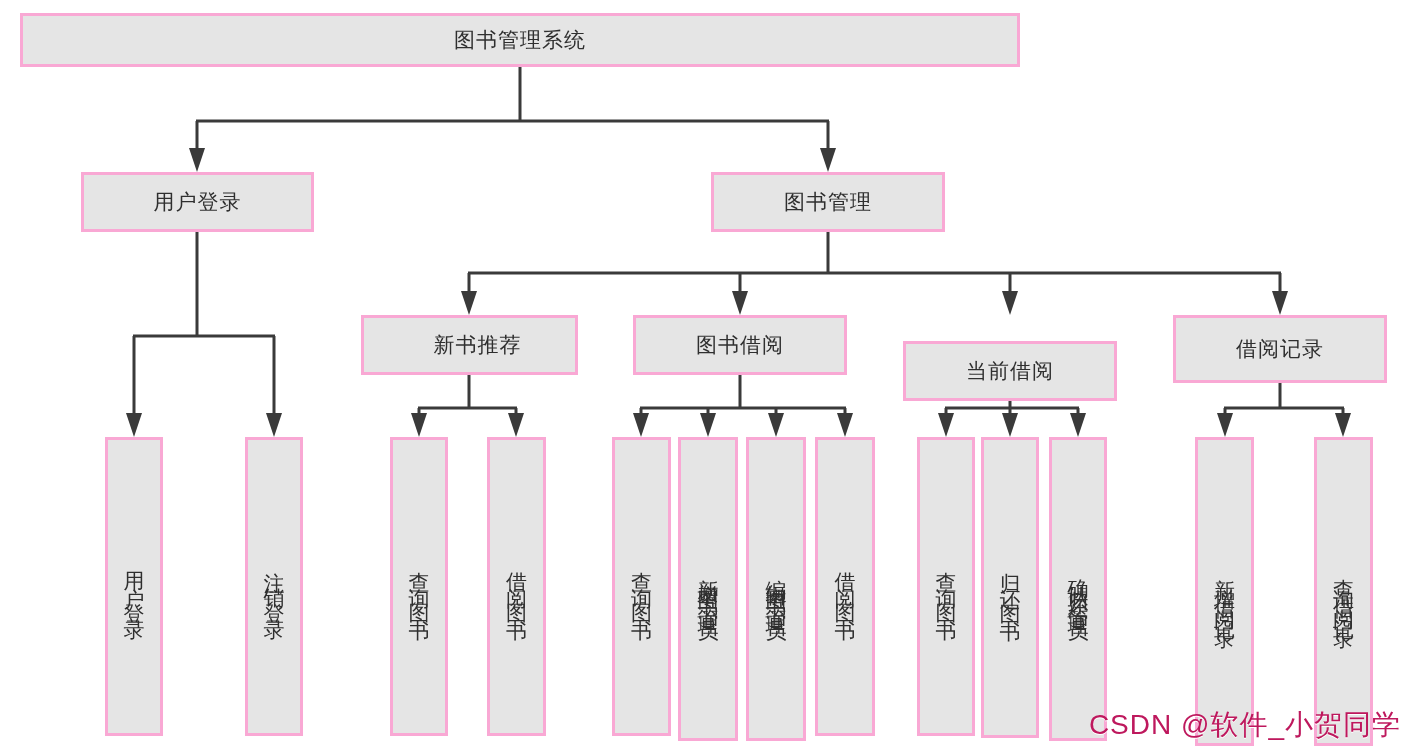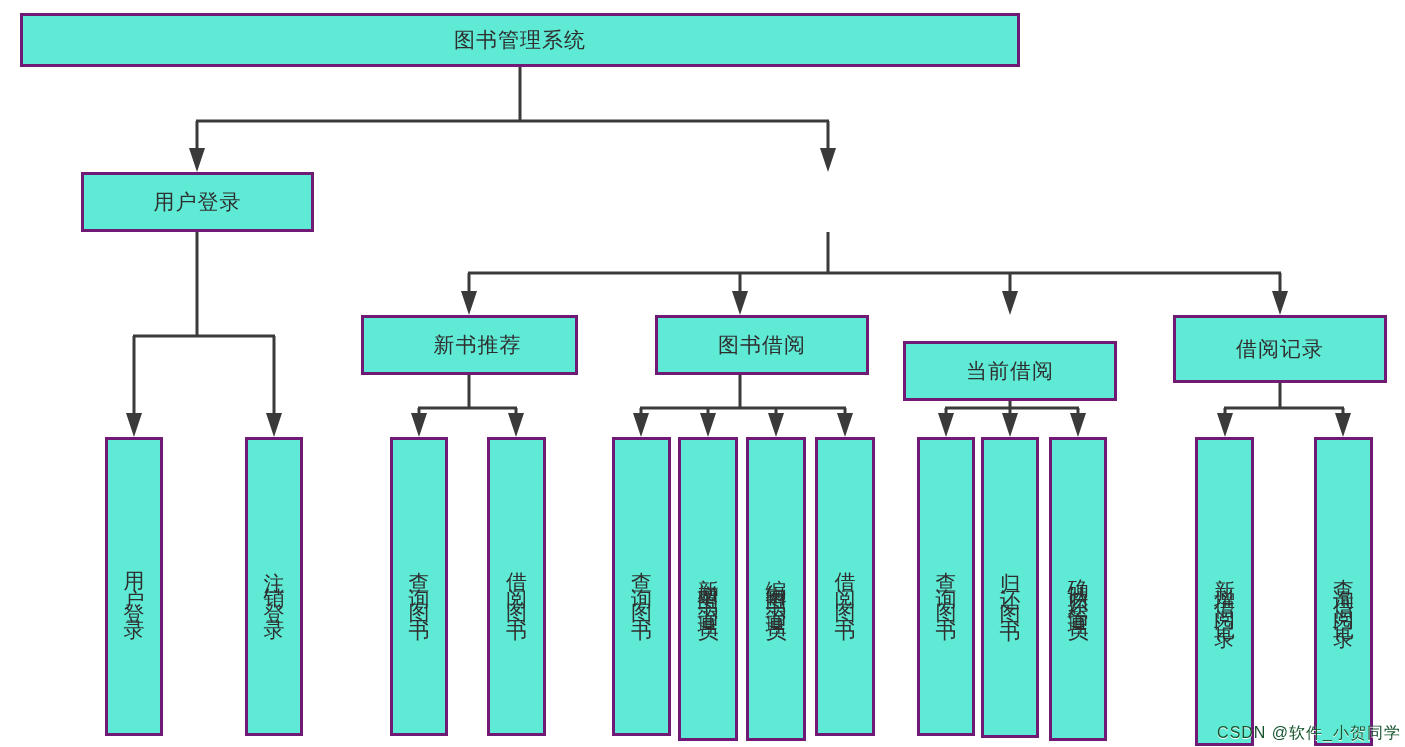--- a/index.html
+++ b/index.html
@@ -10,43 +10,43 @@
     background:#ffffff;
     overflow:hidden;
   }
   .wires{
     position:absolute;left:0;top:0;width:1405px;height:747px;
     pointer-events:none;
   }
   .node{
     position:absolute;
     box-sizing:border-box;
-    background:#5eead4;
-    border:3px solid #701a75;
+    background:#e5e5e5;
+    border:3px solid #f9a8d4;
     display:flex;
     align-items:center;
     justify-content:center;
     color:#2f2f2f;
     font-size:21px;
     letter-spacing:1px;
     z-index:2;
   }
   .leaf span{
     writing-mode:vertical-rl;
     text-orientation:mixed;
     white-space:nowrap;
     font-size:21px;
     color:#2f2f2f;
   }
   .watermark{
     position:absolute;
     right:4px;
     bottom:3px;
-    font-size:16px;
-    color:#14532d;
+    font-size:28px;
+    color:#be185d;
     letter-spacing:1px;
     z-index:5;
     text-shadow:0 1px 0 #ffffff;
   }
 </style>
 </head>
 <body>
 
 <div class="canvas">
 
@@ -93,23 +93,24 @@
       <polygon points="1070,413 1086,413 1078,437"></polygon>
 
       <polygon points="1217,413 1233,413 1225,437"></polygon>
       <polygon points="1335,413 1351,413 1343,437"></polygon>
     </g>
   </svg>
 
   <div class="node" style="left:20px;top:13px;width:1000px;height:54px;">图书管理系统</div>
 
   <div class="node" style="left:81px;top:172px;width:233px;height:60px;">用户登录</div>
+  <div class="node" style="left:711px;top:172px;width:234px;height:60px;">图书管理</div>
 
   <div class="node" style="left:361px;top:315px;width:217px;height:60px;padding-left:16px;">新书推荐</div>
-  <div class="node" style="left:633px;top:315px;width:214px;height:60px;margin-left:22px;">图书借阅</div>
+  <div class="node" style="left:633px;top:315px;width:214px;height:60px;">图书借阅</div>
   <div class="node" style="left:903px;top:315px;width:214px;height:60px;margin-top:26px;">当前借阅</div>
   <div class="node" style="left:1173px;top:315px;width:214px;height:68px;">借阅记录</div>
 
   <div class="node leaf" style="left:105px;top:437px;width:58px;height:299px;">
     <span style="letter-spacing: 16px;">用户登录</span>
   </div>
   <div class="node leaf" style="left:245px;top:437px;width:58px;height:299px;">
     <span style="letter-spacing: 16px;">注销登录</span>
   </div>
 

